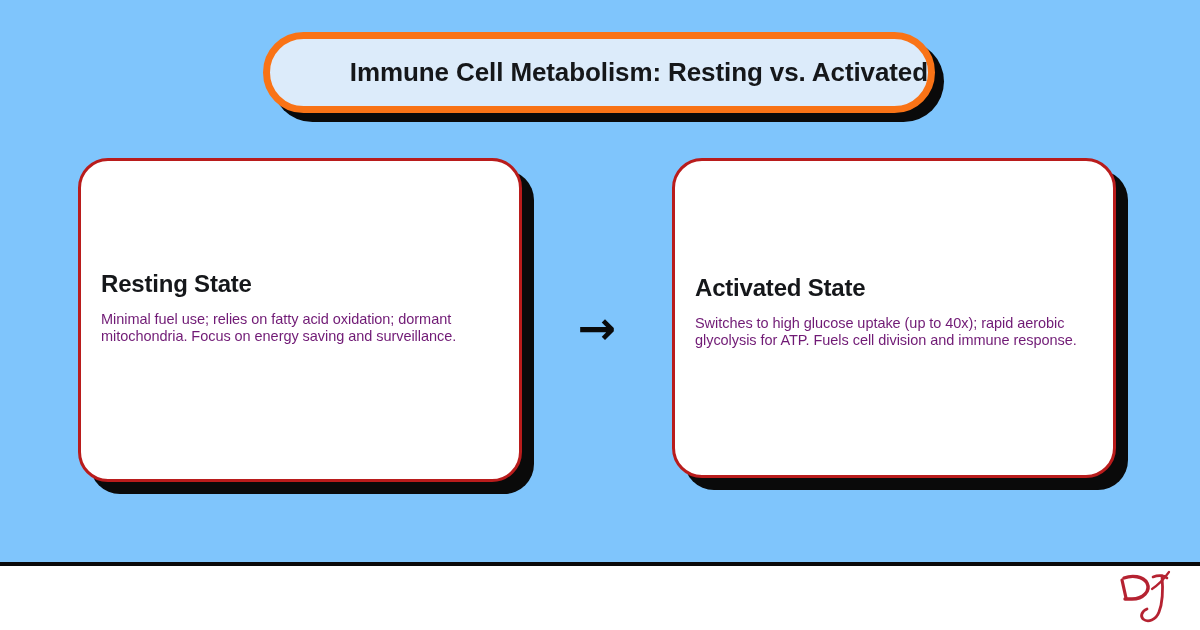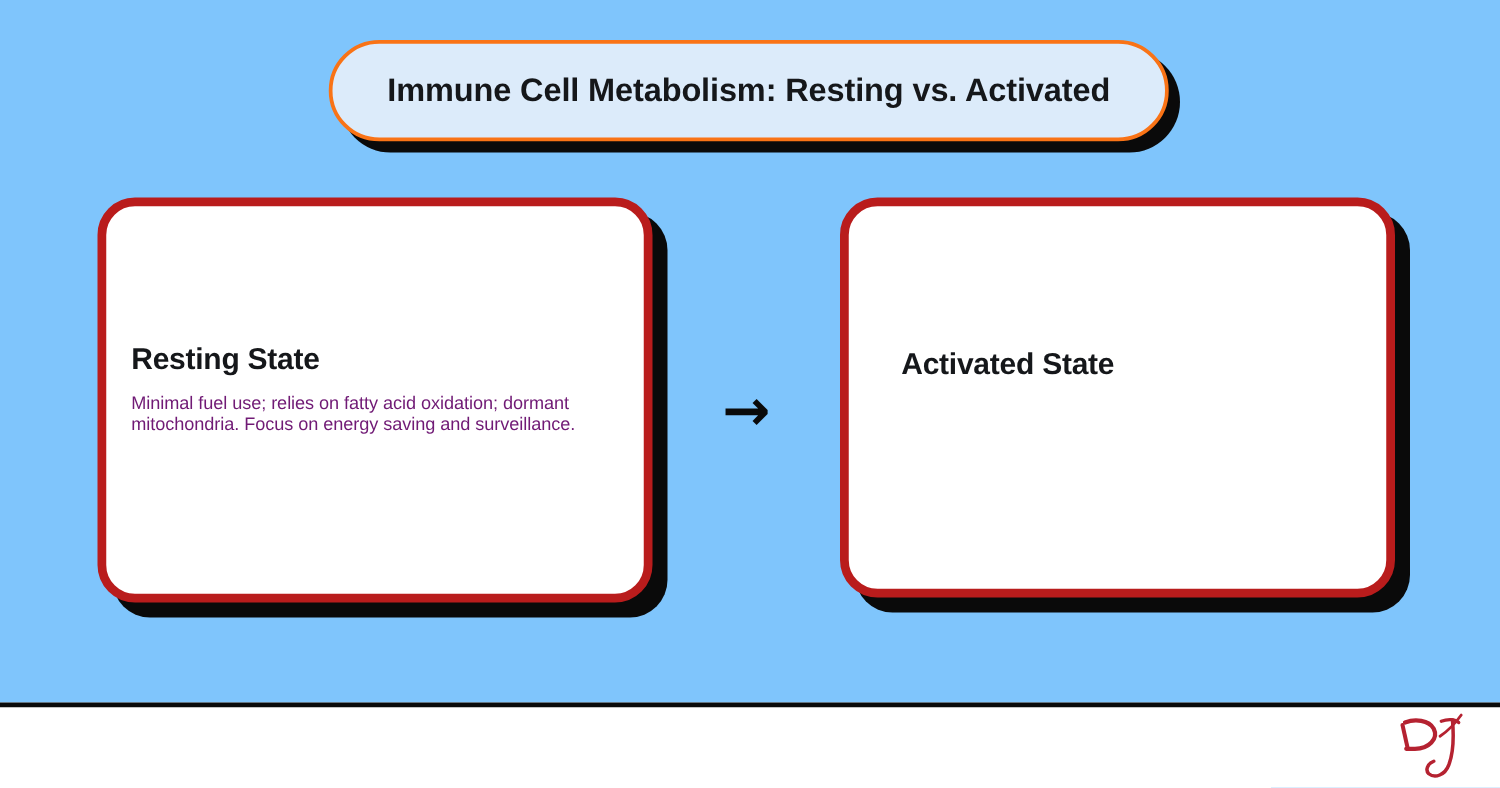--- a/index.html
+++ b/index.html
@@ -33,42 +33,42 @@
 
   
   .title-pill {
     position: absolute;
     left: 263px;
     top: 32px;
     width: 672px;
     height: 81px;
     box-sizing: border-box;
     background: #dcebfa;
-    border: 3px solid #f97316;
+    border: 7px solid #f97316;
     border-radius: 999px;
     box-shadow: 9px 9px 0 0 #0a0a0a;
     display: flex;
     align-items: center;
-    justify-content: center;
+    justify-content: flex-end;
   }
   .title-text {
     font-size: 26px;
     font-weight: bold;
     color: #15171a;
     letter-spacing: -0.1px;
     white-space: nowrap;
     text-align: center;
   }
 
   
   .card {
     position: absolute;
     box-sizing: border-box;
     background: #ffffff;
-    border: 7px solid #b91c1c;
+    border: 3px solid #b91c1c;
     border-radius: 30px;
     box-shadow: 12px 12px 0 0 #0a0a0a;
     overflow: hidden;
   }
   .card-left {
     left: 78px;
     top: 158px;
     width: 444px;
     height: 324px;
   }
@@ -78,21 +78,21 @@
     width: 444px;
     height: 320px;
   }
 
   .card-inner {
     position: absolute;
     left: 20px;
     right: 20px;
   }
   .card-left .card-inner { top: 110px; }
-  .card-right .card-inner { top: 114px; margin-left: 22px; }
+  .card-right .card-inner { top: 114px; }
 
   .card-heading {
     font-size: 24px;
     font-weight: bold;
     color: #15171a;
     letter-spacing: -0.2px;
     margin: 0 0 14px 0;
     line-height: 1.1;
   }
   .card-body {
@@ -161,20 +161,21 @@
       <h2 class="card-heading">Resting State</h2>
       <p class="card-body">Minimal fuel use; relies on fatty acid oxidation; dormant mitochondria. Focus on energy saving and surveillance.</p>
     </div>
   </div>
 
   <div class="arrow">→</div>
 
   <div class="card card-right">
     <div class="card-inner">
       <h2 class="card-heading">Activated State</h2>
+      <p class="card-body">Switches to high glucose uptake (up to 40x); rapid aerobic glycolysis for ATP. Fuels cell division and immune response.</p>
     </div>
   </div>
 
   <div class="footer-rule"></div>
 
   <div class="footer">
     <svg class="logo" viewBox="0 0 72 60">
       <g fill="none" stroke="#B52231" stroke-linecap="round" stroke-linejoin="round">
         <path d="M12 10 C20 7, 31 8, 35 15 C39 23, 31 31, 20 31 L13 31" stroke-width="3.4"></path>
         <path d="M10 12 L14 30" stroke-width="3.2"></path>

